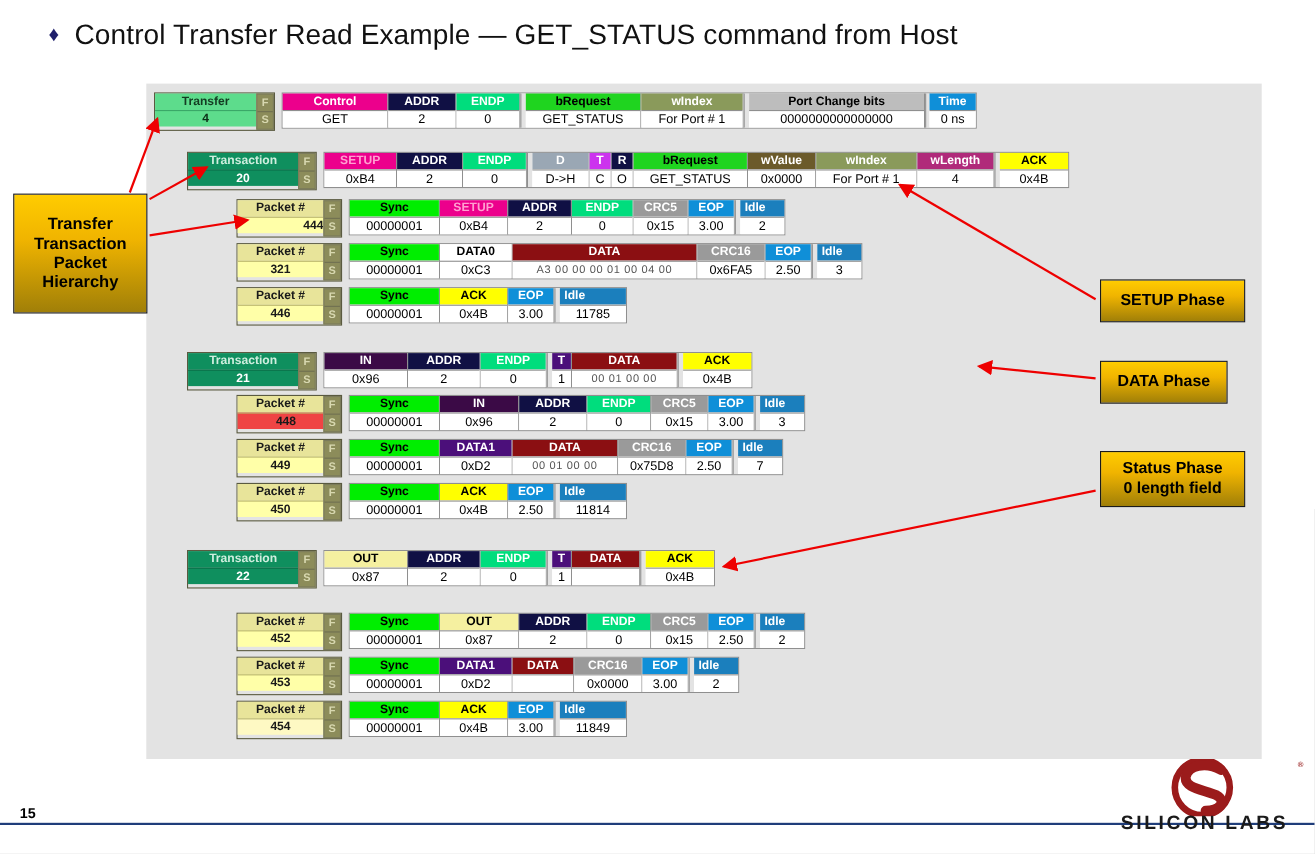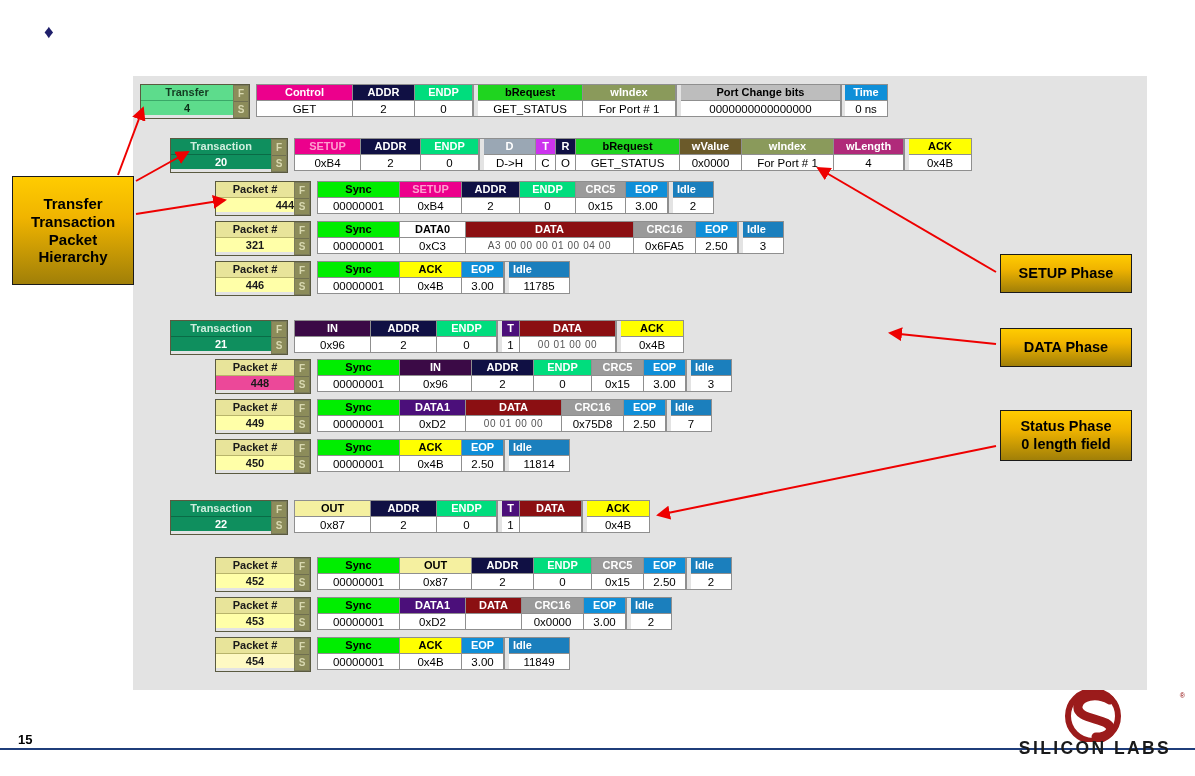--- a/index.html
+++ b/index.html
@@ -81,20 +81,21 @@
     position:absolute;left:6px;top:48px;width:178px;text-align:center;
     font-size:17.5px;font-weight:bold;letter-spacing:2.4px;color:#1a1a1a;
   }
   #logo .tm{position:absolute;right:1px;top:2px;font-size:7px;color:#8b0000;}
 </style>
 </head>
 <body>
 
 <div id="slide-title">
   <span class="bullet">♦</span>
+  <span class="ttext">Control Transfer Read Example — GET_STATUS command from Host</span>
 </div>
 
 <div id="capture-panel"></div>
 
 <div id="rows-host">
     <div class="row" style="left: 140px; top: 84px;">
       <div class="idblock">
         <div class="idcell" style="width: 92px;">
           <div class="hdr" style="background: rgb(93, 220, 140); color: rgb(20, 60, 34);">Transfer</div>
           <div class="val" style="background: rgb(93, 220, 140); color: rgb(13, 47, 24); border-top: 1px solid rgb(58, 168, 104);">4</div>
@@ -388,21 +389,21 @@
         <div class="cell" style="width: 60px; flex: 0 0 60px;">
           <div class="hdr" style="background: rgb(27, 127, 189); color: rgb(255, 255, 255); text-align: left; padding-left: 4px;">Idle</div>
           <div class="val">11785</div>
         </div>
       </div>
     </div>
     <div class="row" style="left: 215px; top: 359px;">
       <div class="idblock">
         <div class="idcell" style="width: 78px;">
           <div class="hdr" style="background: rgb(232, 228, 154); color: rgb(26, 26, 26);">Packet #</div>
-          <div class="val" style="background: #ec4899; color: rgb(26, 26, 26); border-top: 1px solid rgb(184, 180, 106); padding-left: 10px;">448</div>
+          <div class="val" style="background: #ef4444; color: rgb(26, 26, 26); border-top: 1px solid rgb(184, 180, 106); padding-left: 10px;">448</div>
         </div>
         <div class="fs-col">
           <div>F</div>
           <div>S</div>
         </div>
       </div>
       <div class="grp">
         <div class="cell" style="width: 82px; flex: 0 0 82px;">
           <div class="hdr" style="background: rgb(0, 238, 0); color: rgb(0, 0, 0);">Sync</div>
           <div class="val">00000001</div>
@@ -638,21 +639,21 @@
 <div id="callouts-host">
     <div class="callout" style="left: 12px; top: 176px; width: 122px; height: 109px; font-size: 15px;">
       <span>Transfer</span>
       <span>Transaction</span>
       <span>Packet</span>
       <span>Hierarchy</span>
     </div>
     <div class="callout" style="left: 1000px; top: 254px; width: 132px; height: 39px; font-size: 14.5px;">
       <span>SETUP Phase</span>
     </div>
-    <div class="callout" style="left: 1000px; top: 328px; width: 132px; height: 39px; font-size: 14.5px;">
+    <div class="callout" style="left: 1000px; top: 328px; width: 116px; height: 39px; font-size: 14.5px;">
       <span>DATA Phase</span>
     </div>
     <div class="callout" style="left: 1000px; top: 410px; width: 132px; height: 51px; font-size: 14.5px;">
       <span>Status Phase</span>
       <span>0 length field</span>
     </div>
   </div>
 
 <div id="footer-rule"></div>
 <div id="page-number">15</div>

